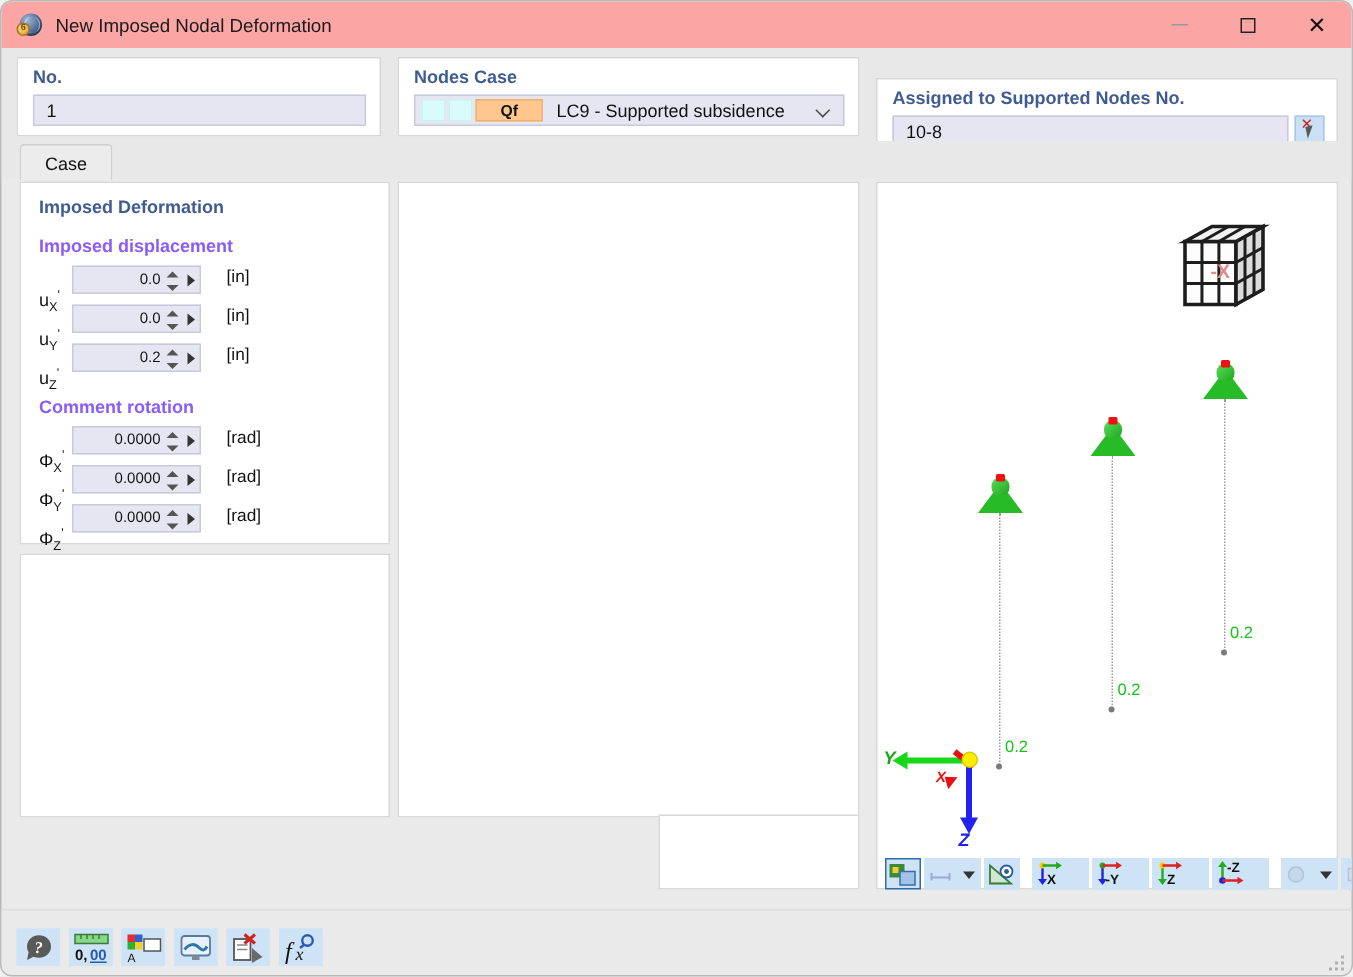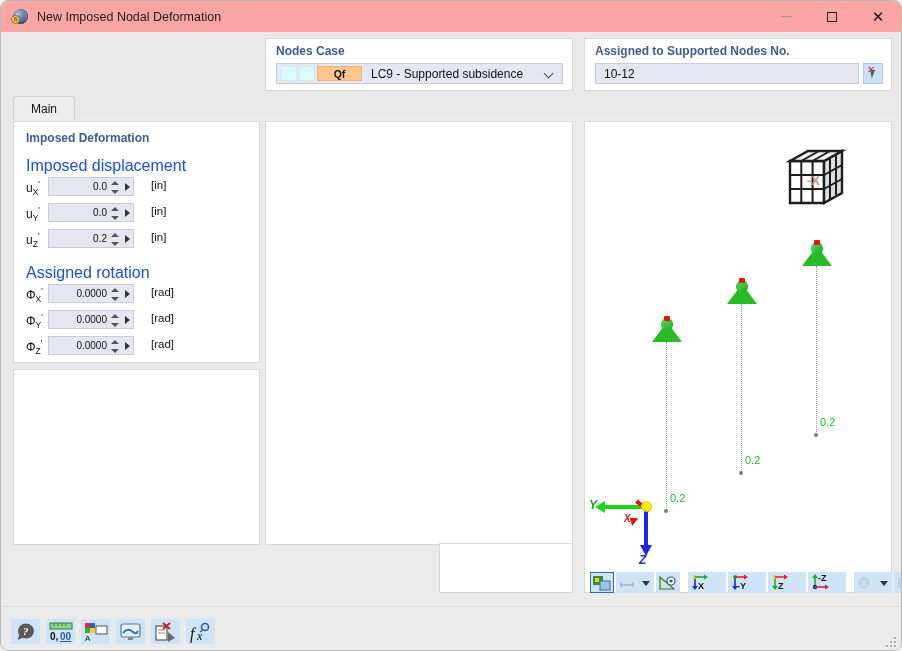--- a/index.html
+++ b/index.html
@@ -91,21 +91,21 @@
   .lc-text{margin-left:7px;font-size:12px;color:#111;}
   .lc-caret{
     position:absolute;right:7px;top:4px;width:11px;height:11px;
   }
   .lc-caret:before{
     content:"";position:absolute;left:1px;top:2px;width:6px;height:6px;
     border-right:1.4px solid #4a4a4a;border-bottom:1.4px solid #4a4a4a;
     transform:rotate(45deg);
   }
 
-  #box-nodes{left:583px;top:6px;width:308px;height:53px;}
+  #box-nodes{left:583px;top:20px;width:308px;height:53px;}
   #nodes-field{left:10px;top:24px;width:264px;height:21px;}
   #pick-btn{
     position:absolute;left:278px;top:24px;width:20px;height:21px;
     background:#c9e0f5;border:1px solid #a9c8e6;box-sizing:border-box;
   }
   #pick-btn .x{
     position:absolute;left:3px;top:1px;color:#d02020;font-size:10px;font-weight:bold;line-height:10px;
   }
   #pick-btn .cursor{
     position:absolute;left:7px;top:6px;width:0;height:0;
@@ -127,22 +127,22 @@
   .panel{position:absolute;background:#ffffff;border:1px solid #d7d7d7;box-sizing:border-box;}
   #panel-left{left:12px;top:120px;width:247px;height:242px;}
   #panel-left2{left:12px;top:368px;width:247px;height:176px;}
   #panel-mid{left:264px;top:120px;width:308px;height:424px;}
   #panel-comment{left:12px;top:542px;width:420px;height:50px;}
   #panel-small{left:438px;top:542px;width:134px;height:50px;}
   #panel-3d{left:583px;top:120px;width:308px;height:472px;}
 
   
   .sect-head{position:absolute;font-size:12px;font-weight:bold;color:#3f5c91;}
-  .sub-head{position:absolute;font-size:16px;color:#1d4ed8;}
-  .row-lbl{position:absolute;font-size:12px;color:#111;}
+  .sub-head{position:absolute;font-size:12px;color:#8b5cf6;font-weight:bold;}
+  .row-lbl{position:absolute;font-size:12px;color:#111;margin-top:12px;}
   .sub{font-size:8.5px;vertical-align:sub;}
   .prime{font-size:8.5px;vertical-align:super;}
   .numfield{
     position:absolute;height:19px;background:#e6e6f2;border:1px solid #c9c9dd;box-sizing:border-box;
     display:flex;align-items:center;justify-content:flex-end;
     font-size:10px;color:#111;
   }
   .numfield .v{padding-right:26px;}
   .spin{
     position:absolute;right:13px;top:2px;width:9px;height:15px;
@@ -239,49 +239,55 @@
         </div>
       <div class="win-btn max">
           <span></span>
         </div>
       <div class="win-btn close">✕</div>
     </div>
   </div>
 
   <div class="topbar">
 
+    <div class="gbox" id="box-no">
+      <div class="gbox-label">No.</div>
+      <div class="field" id="no-field">
+        <span class="txt">1</span>
+      </div>
+    </div>
 
     <div class="gbox" id="box-lc">
       <div class="gbox-label">Nodes Case</div>
       <div class="field" id="lc-field">
         <div class="lc-swatches">
           <div class="sw"></div>
           <div class="sw"></div>
           <div class="sw qf">Qf</div>
         </div>
         <span class="lc-text">LC9 - Supported subsidence</span>
         <span class="lc-caret"></span>
       </div>
     </div>
 
     <div class="gbox" id="box-nodes">
       <div class="gbox-label">Assigned to Supported Nodes No.</div>
       <div class="field" id="nodes-field">
-        <span class="txt">10-12</span>
+        <span class="txt">10-8</span>
       </div>
       <div id="pick-btn">
         <span class="x">✕</span>
           <span class="cursor"></span>
       </div>
     </div>
 
   </div>
 
   <div class="tabstrip">
-    <div class="tab">Main</div>
+    <div class="tab">Case</div>
   </div>
 
   <div class="panel" id="panel-left">
     <div class="sect-head" style="left:12px;top:9px;">Imposed Deformation</div>
     <div class="sub-head" style="left:12px;top:35px;">Imposed displacement</div>
 
     <div class="row-lbl" style="left:12px;top:57px;">u<span class="sub">X</span><span class="prime">'</span></div>
     <div class="numfield" style="left:34px;top:55px;width:86px;">
       <span class="v">0.0</span>
       <span class="spin">
@@ -307,21 +313,21 @@
     <div class="numfield" style="left:34px;top:107px;width:86px;">
       <span class="v">0.2</span>
       <span class="spin">
           <i class="up"></i>
           <i class="dn"></i>
         </span>
       <span class="play"></span>
     </div>
     <div class="unit" style="left:137px;top:109px;">[in]</div>
 
-    <div class="sub-head" style="left:12px;top:142px;">Assigned rotation</div>
+    <div class="sub-head" style="left:12px;top:142px;">Comment rotation</div>
 
     <div class="row-lbl" style="left:12px;top:164px;"><span>Φ</span><span class="sub">X</span><span class="prime">'</span></div>
     <div class="numfield" style="left:34px;top:162px;width:86px;">
       <span class="v">0.0000</span>
       <span class="spin">
           <i class="up"></i>
           <i class="dn"></i>
         </span>
       <span class="play"></span>
     </div>

